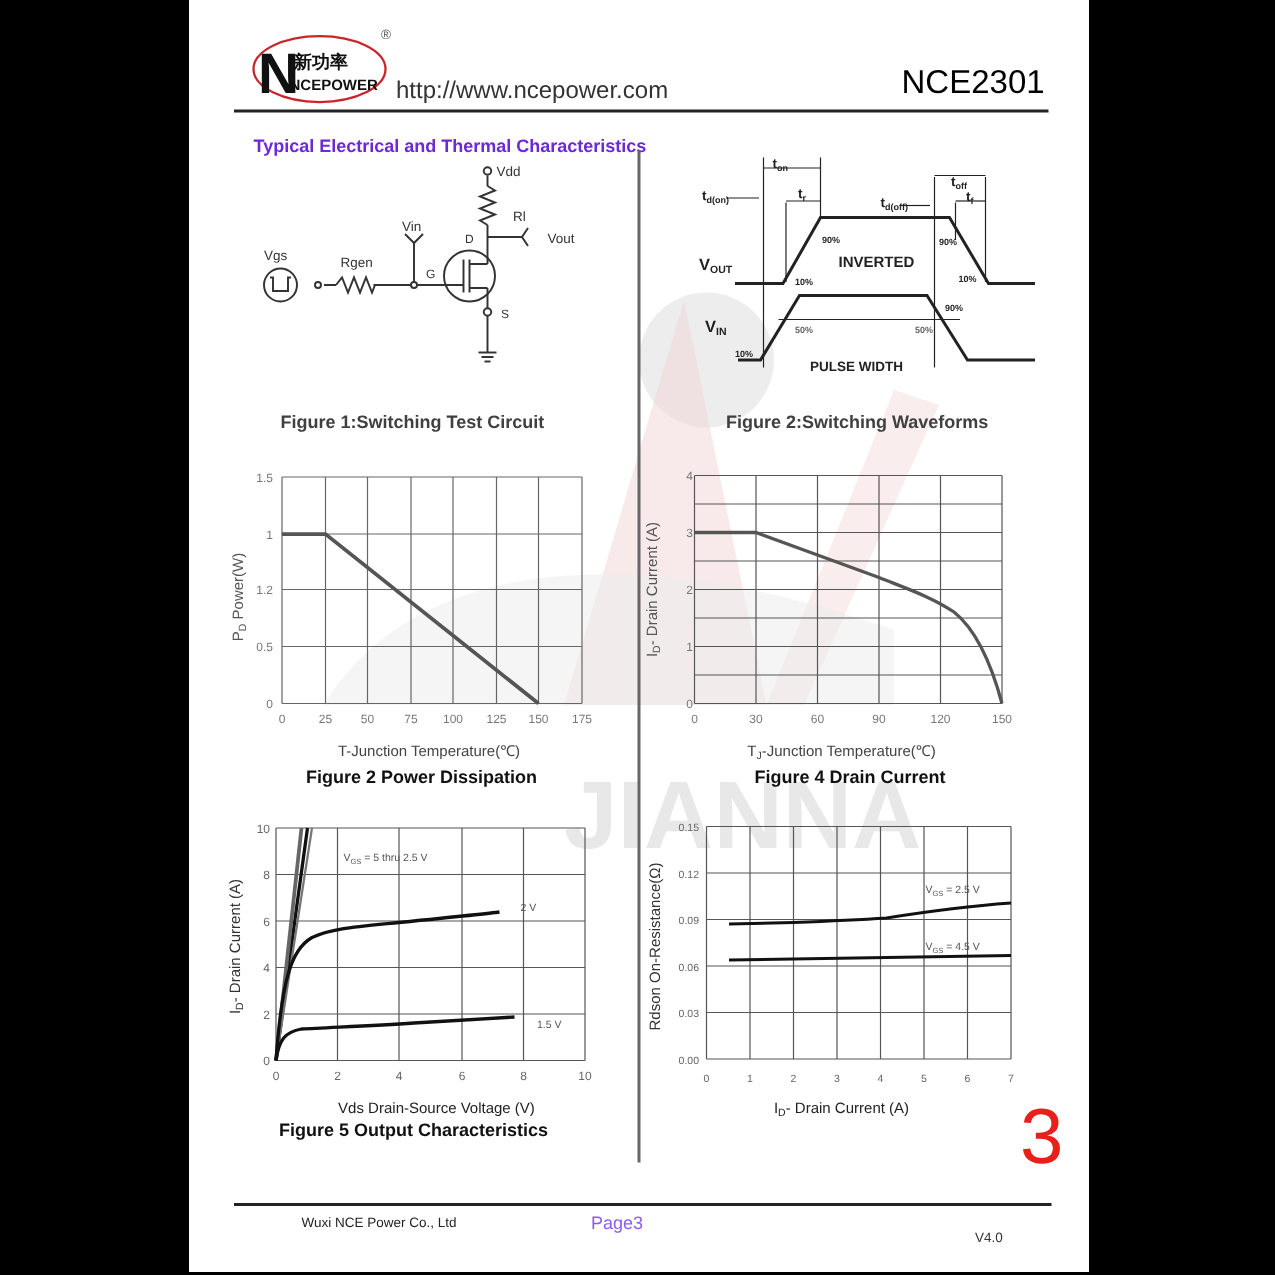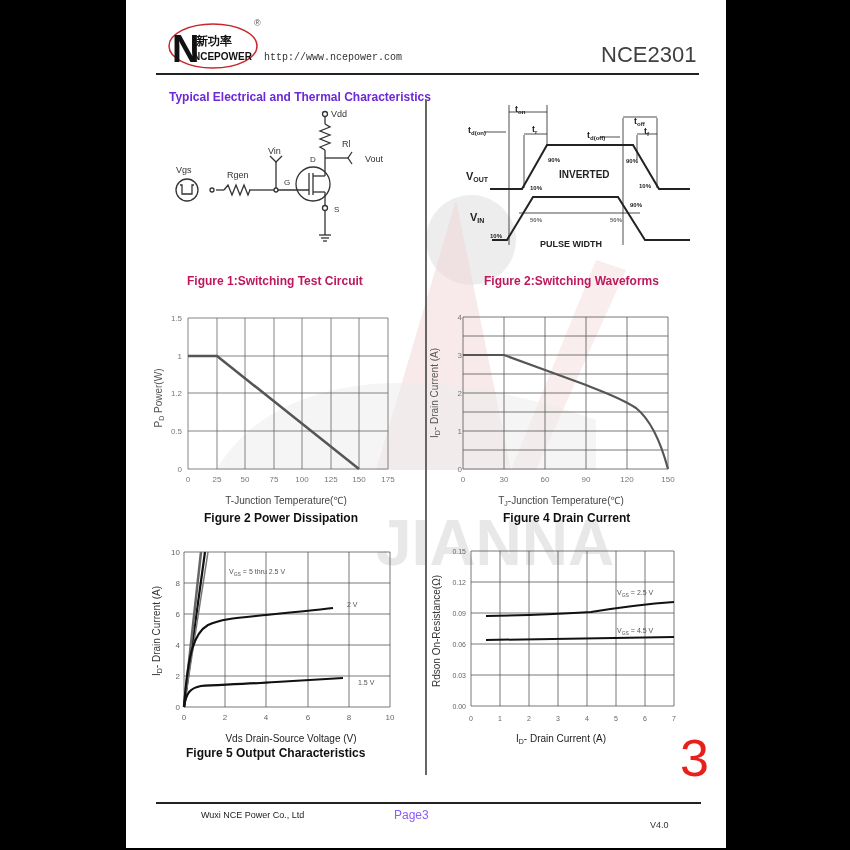--- a/index.html
+++ b/index.html
@@ -1,24 +1,24 @@
 <!DOCTYPE html>
 <html><head>
 <meta charset="utf-8">
 <style>
   html, body { margin:0; padding:0; }
   body { width:850px; height:850px; background:#000; position:relative; overflow:hidden; font-family:"Liberation Sans", sans-serif; }
   .page { position:absolute; left:126px; top:0; width:600px; height:848px; background:#fff; }
   .abs { position:absolute; }
-  .hdr-url { left:138px; top:52px; font-size:10px; color:#333;font-family:Liberation Mono, monospace; }
-  .hdr-part { left:475px; top:42px; font-size:22px; color:#404040; }
+  .hdr-url { left:138px; top:52px; font-size:16px; color:#333; }
+  .hdr-part { left:475px; top:42px; font-size:22px; color:#000000; }
   .hdr-rule { left:30px; top:73px; width:543px; height:2px; background:#222; }
   .sec-title { left:43px; top:90px; font-size:12px; font-weight:bold; color:#6d28d9; }
   .divider { left:299px; top:100px; width:2px; height:675px; background:#666; }
-  .caption { font-size:12px; font-weight:bold; color:#be185d; white-space:nowrap; }
+  .caption { font-size:12px; font-weight:bold; color:#404040; white-space:nowrap; }
   .caption.dark { color:#111; }
   .foot-rule { left:30px; top:802px; width:545px; height:2px; background:#222; }
   .foot-left { left:33px; top:810px; font-size:9px; color:#222;margin-left:42px; }
   .foot-mid { left:268px; top:808px; font-size:12px; font-weight:normal; color:#8b5cf6; }
   .foot-right { left:524px; top:810px; font-size:9px; color:#333;margin-top:10px; }
   .pagenum { left:554px; top:728px; font-size:52px; color:#e8201b; font-family:"Liberation Sans", sans-serif; }
   svg text { font-family:"Liberation Sans", sans-serif; }
   .wm { position:absolute; pointer-events:none; }
 </style>
 </head>

